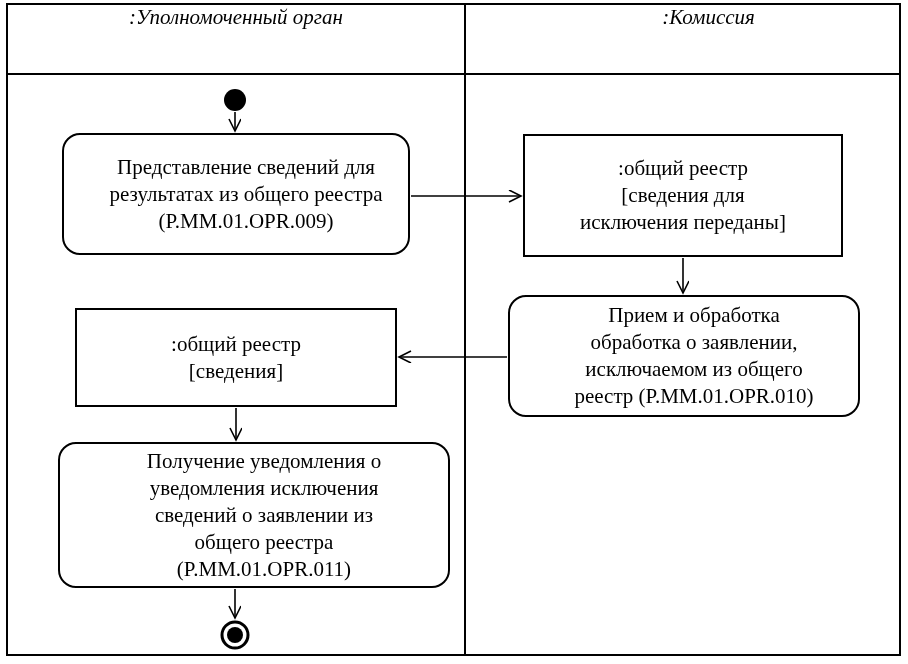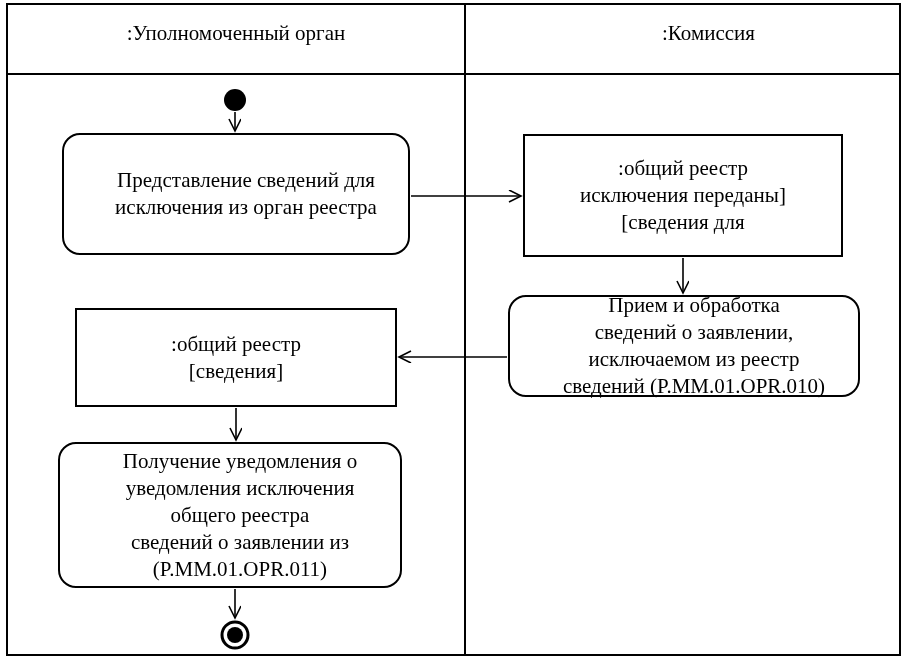--- a/index.html
+++ b/index.html
@@ -33,23 +33,23 @@
     position: absolute;
     left: 6px; top: 73px;
     width: 895px; height: 2px;
     background: #000000;
   }
   .lane-header {
     position: absolute;
     top: 5px;
     height: 56px;
     display: flex;
-    align-items: center;
     justify-content: center;
     font-size: 21px;
+    font-style: italic;
   }
   .lane-header.left  { left: 8px;   width: 456px; }
   .lane-header.right { left: 484px; width: 433px; padding-left: 8px; }
 
   .node {
     position: absolute;
     box-sizing: border-box;
     border: 2px solid #000000;
     background: #ffffff;
     display: flex;
@@ -58,23 +58,23 @@
     justify-content: center;
     text-align: center;
     font-size: 21px;
     line-height: 27px;
   }
   .node .line { display: block; white-space: nowrap; }
   .rounded { border-radius: 18px; padding-left: 20px; }
 
   .activity-1 { left: 62px;  top: 133px; width: 348px; height: 122px; }
   .object-1   { left: 523px; top: 134px; width: 320px; height: 123px; }
-  .activity-2 { left: 508px; top: 295px; width: 352px; height: 102px; }
+  .activity-2 { left: 508px; top: 295px; width: 352px; height: 122px; }
   .object-2   { left: 75px;  top: 308px; width: 322px; height: 99px;  }
-  .activity-3 { left: 58px;  top: 442px; width: 344px; height: 146px; }
+  .activity-3 { left: 58px;  top: 442px; width: 392px; height: 146px; }
 
   .connector-layer {
     position: absolute;
     left: 0; top: 0;
     width: 908px; height: 664px;
     pointer-events: none;
   }
 </style>
 </head>
 <body>
@@ -87,46 +87,47 @@
 
   <div class="lane-header left">
     <span>:Уполномоченный орган</span>
   </div>
   <div class="lane-header right">
     <span>:Комиссия</span>
   </div>
 
   <div class="node rounded activity-1">
     <span class="line">Представление сведений для</span>
-    <span class="line">исключения из орган реестра</span>
+    <span class="line">результатах из общего реестра</span>
+    <span class="line">(P.MM.01.OPR.009)</span>
   </div>
 
   <div class="node object-1">
     <span class="line">:общий реестр</span>
+    <span class="line">[сведения для</span>
     <span class="line">исключения переданы]</span>
-    <span class="line">[сведения для</span>
   </div>
 
   <div class="node rounded activity-2">
     <span class="line">Прием и обработка</span>
-    <span class="line">сведений о заявлении,</span>
-    <span class="line">исключаемом из реестр</span>
-    <span class="line">сведений (P.MM.01.OPR.010)</span>
+    <span class="line">обработка о заявлении,</span>
+    <span class="line">исключаемом из общего</span>
+    <span class="line">реестр (P.MM.01.OPR.010)</span>
   </div>
 
   <div class="node object-2">
     <span class="line">:общий реестр</span>
     <span class="line">[сведения]</span>
   </div>
 
   <div class="node rounded activity-3">
     <span class="line">Получение уведомления о</span>
     <span class="line">уведомления исключения</span>
+    <span class="line">сведений о заявлении из</span>
     <span class="line">общего реестра</span>
-    <span class="line">сведений о заявлении из</span>
     <span class="line">(P.MM.01.OPR.011)</span>
   </div>
 
   <svg class="connector-layer" viewBox="0 0 908 664" xmlns="http://www.w3.org/2000/svg">
     <defs>
       <marker id="arrow" markerWidth="16" markerHeight="14" refX="13" refY="6" orient="auto" markerUnits="userSpaceOnUse">
         <path d="M1,0 L13,6 L1,12" fill="none" stroke="#000000" stroke-width="1.6"></path>
       </marker>
     </defs>
 

